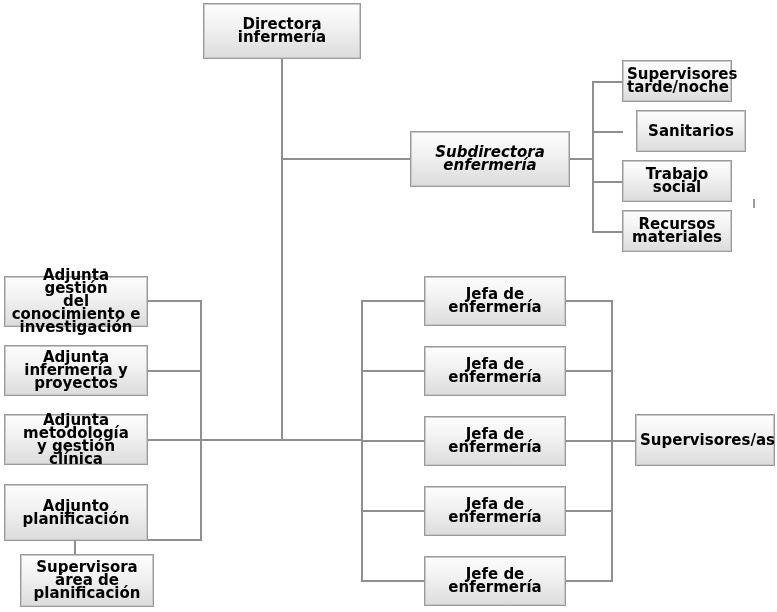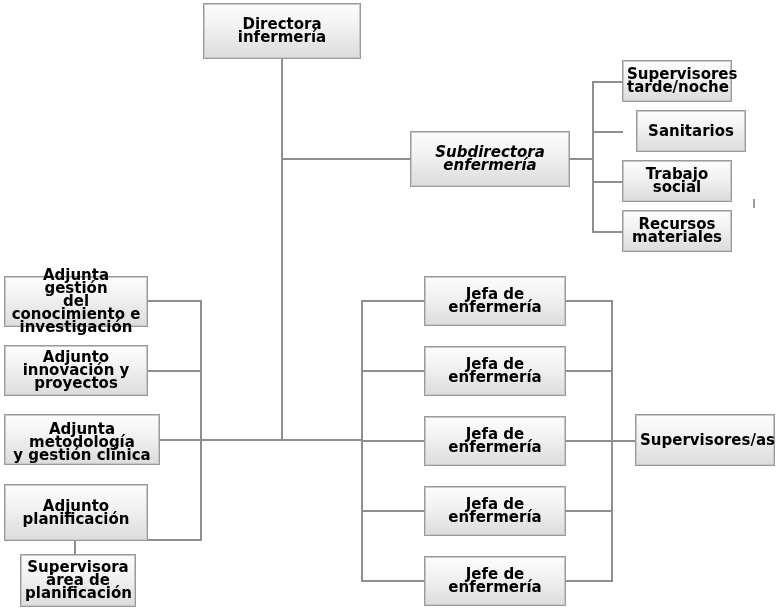--- a/index.html
+++ b/index.html
@@ -130,40 +130,40 @@
   <div class="node" style="left:4px; top:276px; width:144px; height:51px;">
     <span>
       <span>Adjunta gestión</span>
       <span>del conocimiento e</span>
       <span>investigación</span>
     </span>
   </div>
 
   <div class="node" style="left:4px; top:345px; width:144px; height:51px;">
     <span>
-      <span>Adjunto innovación y</span>
+      <span>Adjunta infermería y</span>
       <span>proyectos</span>
     </span>
   </div>
 
-  <div class="node" style="left:4px; top:414px; width:156px; height:51px;align-items:flex-end;">
+  <div class="node" style="left:4px; top:414px; width:144px; height:51px;">
     <span>
       <span>Adjunta metodología</span>
       <span>y gestión clínica</span>
     </span>
   </div>
 
   <div class="node" style="left:4px; top:484px; width:144px; height:57px;">
     <span>
       <span>Adjunto</span>
       <span>planificación</span>
     </span>
   </div>
 
-  <div class="node" style="left:20px; top:554px; width:116px; height:53px;">
+  <div class="node" style="left:20px; top:554px; width:134px; height:53px;">
     <span>
       <span>Supervisora</span>
       <span>área de</span>
       <span>planificación</span>
     </span>
   </div>
 
   <div class="node" style="left:424px; top:276px; width:142px; height:50px;">
     <span>Jefa de enfermería</span>
   </div>

